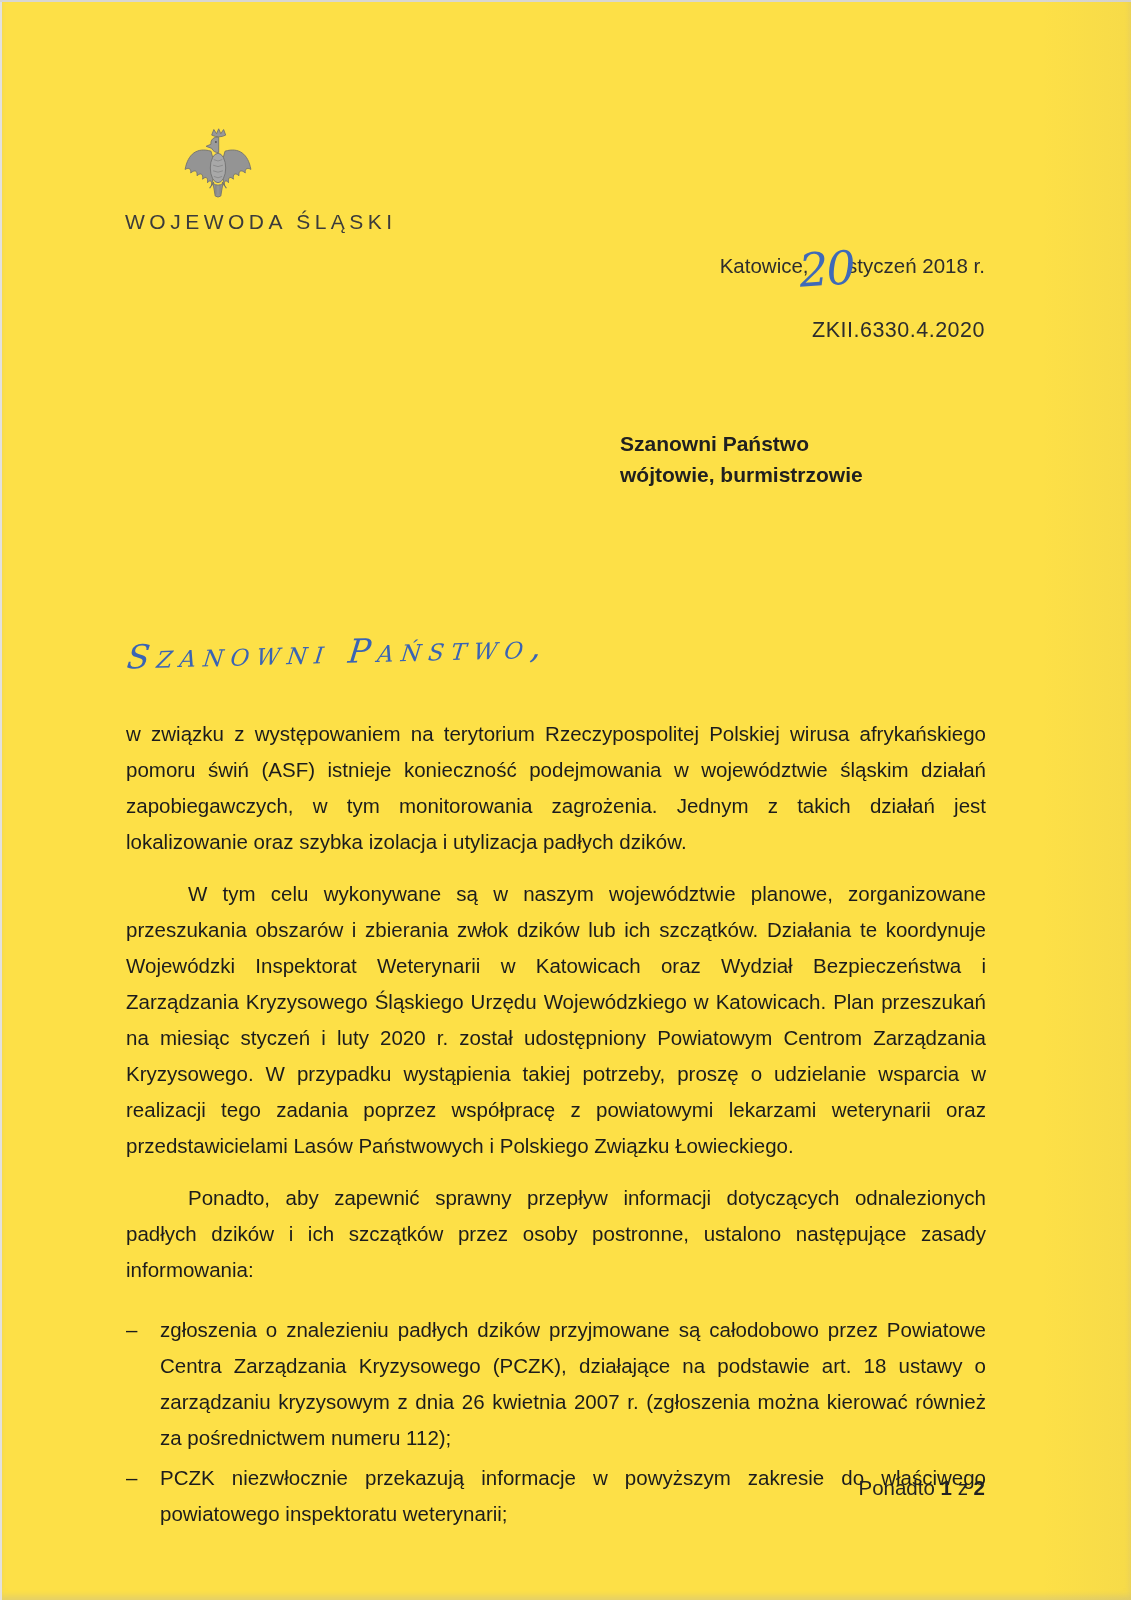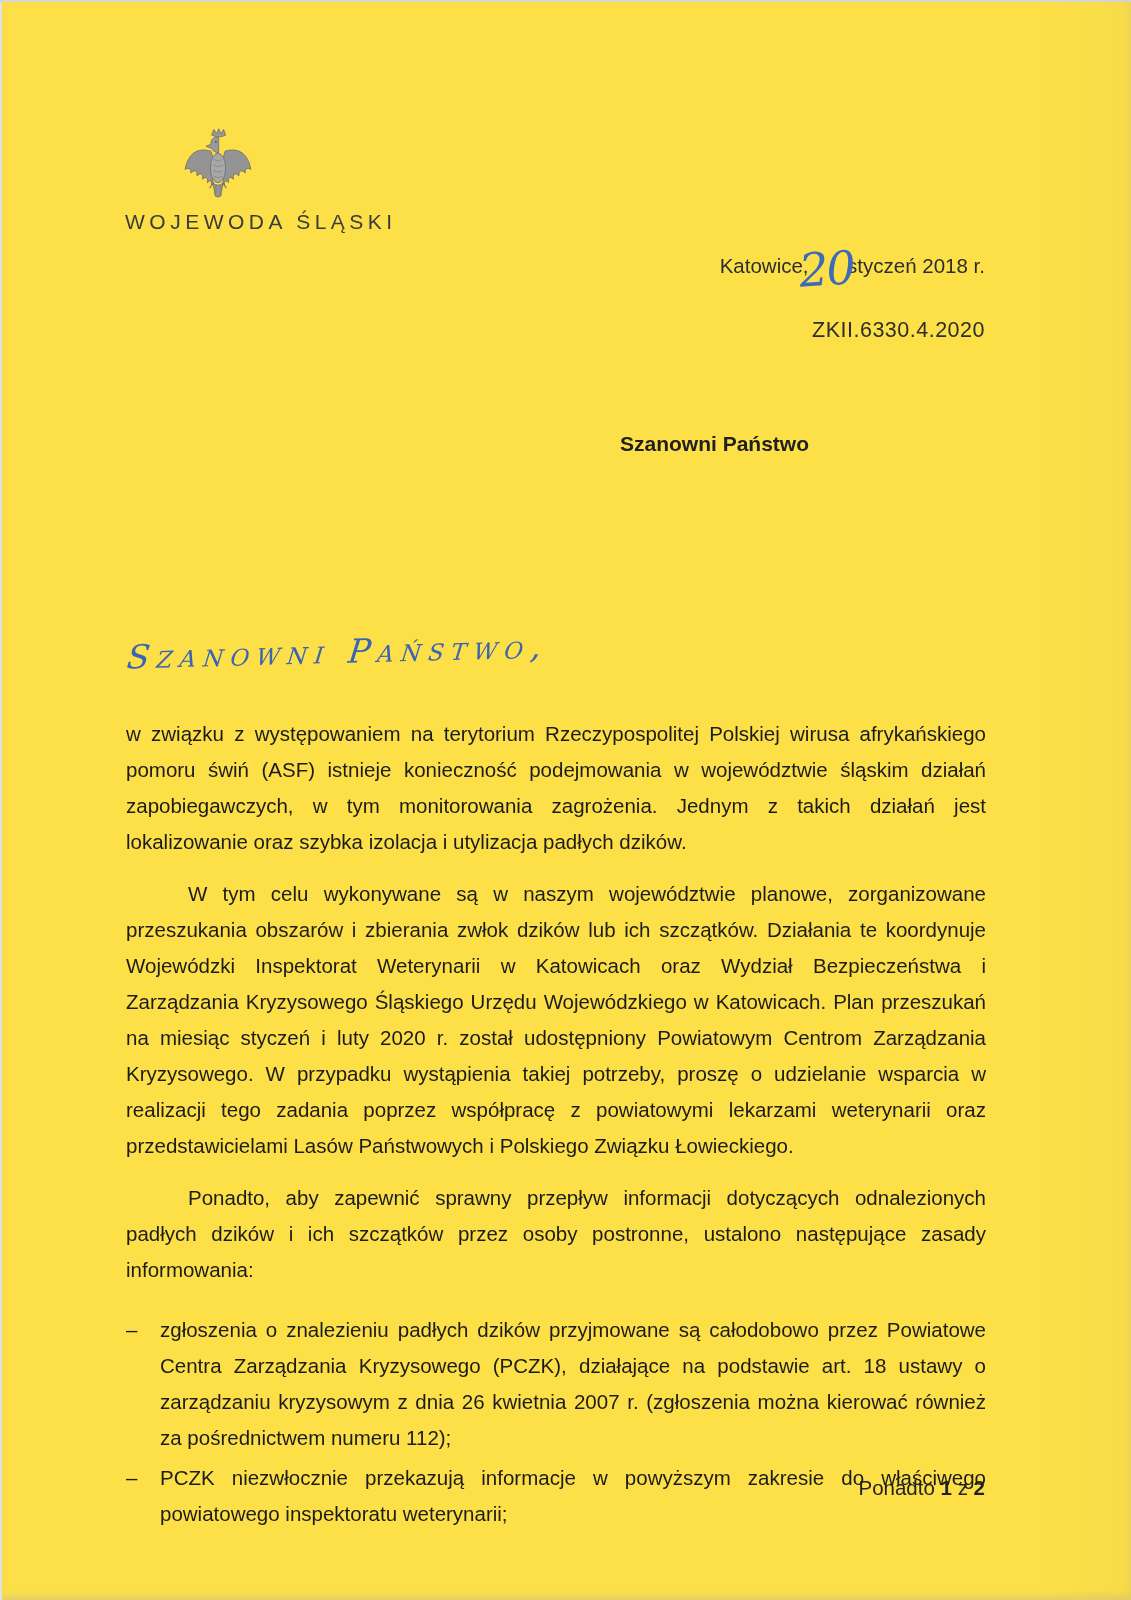--- a/index.html
+++ b/index.html
@@ -162,20 +162,21 @@
   <div class="issuer">WOJEWODA ŚLĄSKI</div>
 
   <div class="date-line">
     <span>Katowice,</span><span class="hand-day">20</span><span>styczeń 2018 r.</span>
   </div>
 
   <div class="reference">ZKII.6330.4.2020</div>
 
   <div class="addressee">
     <div class="bold">Szanowni Państwo</div>
+    <div class="bold">wójtowie, burmistrzowie</div>
   </div>
 
   <div class="hand-salutation">Szanowni Państwo,</div>
 
   <div class="body-text">
     <p>w związku z występowaniem na terytorium Rzeczypospolitej Polskiej wirusa afrykańskiego pomoru świń (ASF) istnieje konieczność podejmowania w województwie śląskim działań zapobiegawczych, w tym monitorowania zagrożenia. Jednym z takich działań jest lokalizowanie oraz szybka izolacja i utylizacja padłych dzików.</p>
     <p class="indent">W tym celu wykonywane są w naszym województwie planowe, zorganizowane przeszukania obszarów i zbierania zwłok dzików lub ich szczątków. Działania te koordynuje Wojewódzki Inspektorat Weterynarii w Katowicach oraz Wydział Bezpieczeństwa i Zarządzania Kryzysowego Śląskiego Urzędu Wojewódzkiego w Katowicach. Plan przeszukań na miesiąc styczeń i luty 2020 r. został udostępniony Powiatowym Centrom Zarządzania Kryzysowego. W przypadku wystąpienia takiej potrzeby, proszę o udzielanie wsparcia w realizacji tego zadania poprzez współpracę z powiatowymi lekarzami weterynarii oraz przedstawicielami Lasów Państwowych i Polskiego Związku Łowieckiego.</p>
     <p class="indent last">Ponadto, aby zapewnić sprawny przepływ informacji dotyczących odnalezionych padłych dzików i ich szczątków przez osoby postronne, ustalono następujące zasady informowania:</p>
 
     <div class="bullet-row">

